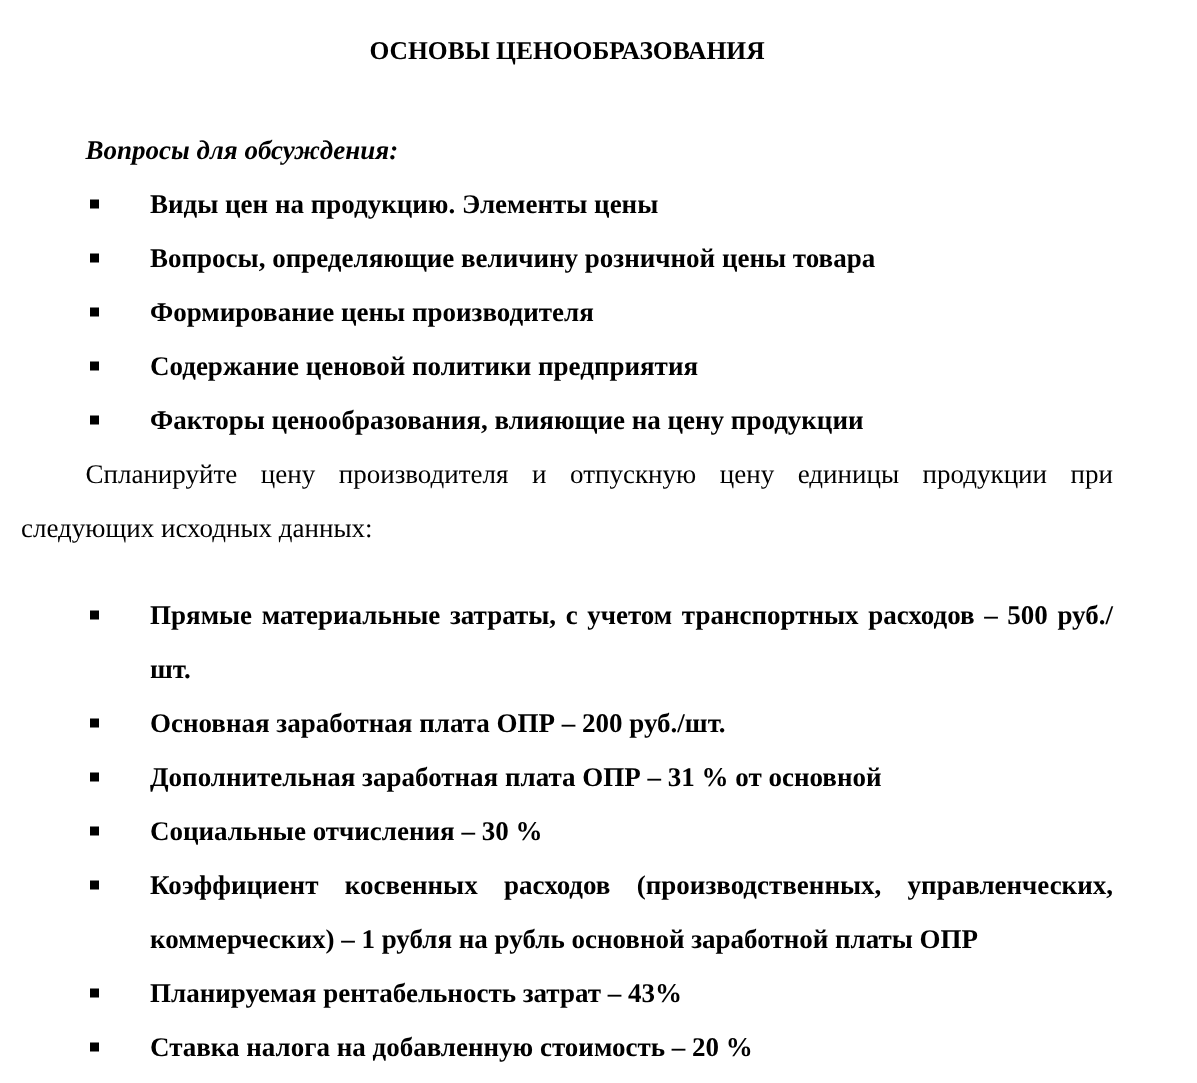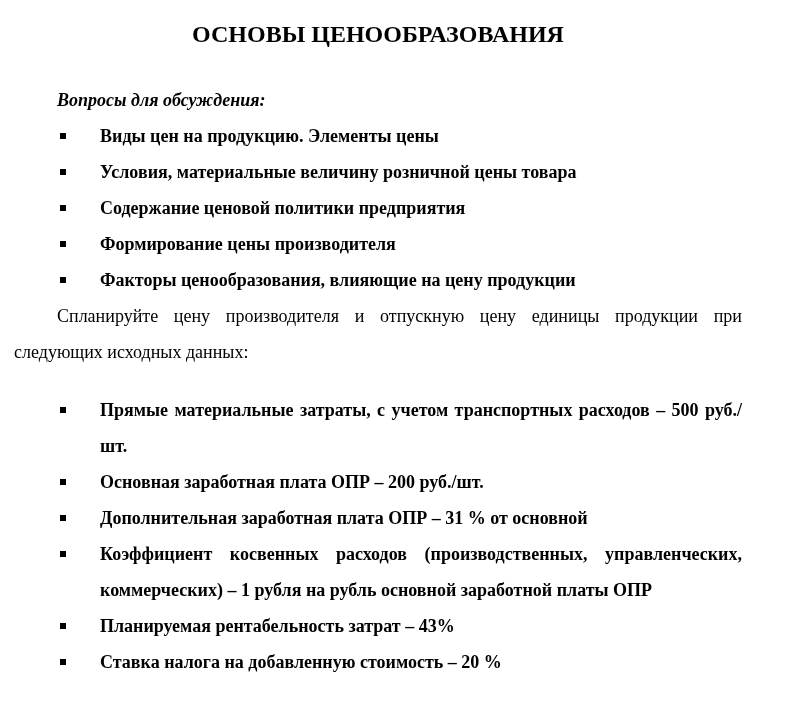--- a/index.html
+++ b/index.html
@@ -16,21 +16,21 @@
     color: #000000;
     font-family: "Liberation Serif", "DejaVu Serif", serif;
     font-size: 18px;
     line-height: 36px;
     box-sizing: border-box;
     padding: 16px 56px 0 14px;
   }
   .doc-title {
     text-align: center;
     font-weight: 700;
-    font-size: 24px;
+    font-size: 17px;
     line-height: 36px;
   }
   .section-heading {
     margin-top: 30px;
     font-weight: 700;
     font-style: italic;
     text-indent: 43px;
   }
   .task-heading {
     margin-top: 10px;
@@ -72,29 +72,29 @@
 
   <div class="section-heading">Вопросы для обсуждения:</div>
 
   <div class="bullet-list">
     <div class="bullet-item">
       <span class="bullet-square"></span>
       <span>Виды цен на продукцию. Элементы цены</span>
     </div>
     <div class="bullet-item">
       <span class="bullet-square"></span>
-      <span>Условия, материальные величину розничной цены товара</span>
+      <span>Вопросы, определяющие величину розничной цены товара</span>
+    </div>
+    <div class="bullet-item">
+      <span class="bullet-square"></span>
+      <span>Формирование цены производителя</span>
     </div>
     <div class="bullet-item">
       <span class="bullet-square"></span>
       <span>Содержание ценовой политики предприятия</span>
-    </div>
-    <div class="bullet-item">
-      <span class="bullet-square"></span>
-      <span>Формирование цены производителя</span>
     </div>
     <div class="bullet-item">
       <span class="bullet-square"></span>
       <span>Факторы ценообразования, влияющие на цену продукции</span>
     </div>
   </div>
 
 
   <p class="intro-paragraph">Спланируйте цену производителя и отпускную цену единицы продукции при следующих исходных данных:</p>
 
@@ -106,20 +106,24 @@
     <div class="bullet-item">
       <span class="bullet-square"></span>
       <span>Основная заработная плата ОПР – 200 руб./шт.</span>
     </div>
     <div class="bullet-item">
       <span class="bullet-square"></span>
       <span>Дополнительная заработная плата ОПР – 31 % от основной</span>
     </div>
     <div class="bullet-item">
       <span class="bullet-square"></span>
+      <span>Социальные отчисления – 30 %</span>
+    </div>
+    <div class="bullet-item">
+      <span class="bullet-square"></span>
       <span>Коэффициент косвенных расходов (производственных, управленческих, коммерческих) – 1 рубля на рубль основной заработной платы ОПР</span>
     </div>
     <div class="bullet-item">
       <span class="bullet-square"></span>
       <span>Планируемая рентабельность затрат – 43%</span>
     </div>
     <div class="bullet-item">
       <span class="bullet-square"></span>
       <span>Ставка налога на добавленную стоимость – 20 %</span>
     </div>

